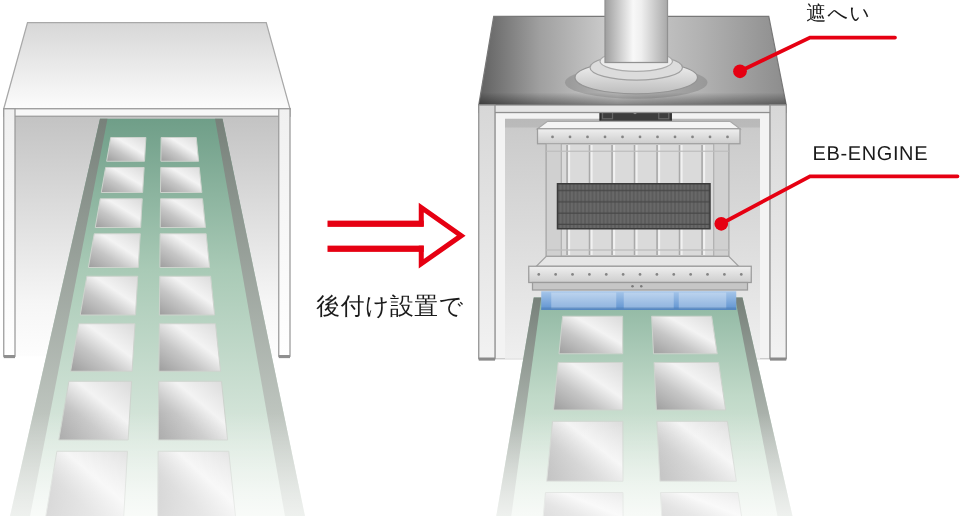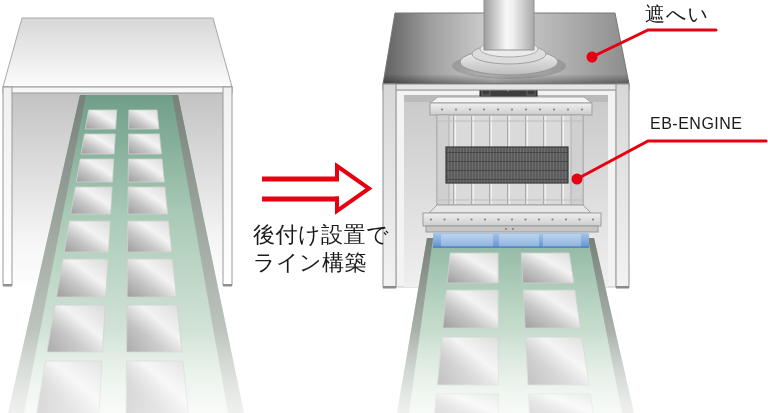--- a/index.html
+++ b/index.html
@@ -6,23 +6,23 @@
     --accent-red:#e60012;
     --text-color:#1a1a1a;
   }
   html,body{margin:0;padding:0;background:#fff;}
   .canvas{
     position:relative;width:768px;height:413px;background:#fff;overflow:hidden;
     font-family:"Liberation Sans", sans-serif;
   }
   .canvas svg{position:absolute;left:0;top:0;}
   .label{position:absolute;color:var(--text-color);white-space:nowrap;}
-  .label-shield{left:645px;top:1px;font-size:20px;letter-spacing:1px;text-align:center;}
+  .label-shield{left:645px;top:1px;font-size:16px;letter-spacing:1px;text-align:center;}
   .label-engine{left:650px;top:115px;font-size:16px;letter-spacing:0.5px;}
-  .caption{left:253px;top:221px;font-size:22px;line-height:28px;letter-spacing:0.5px;}
+  .caption{left:253px;top:232px;font-size:19px;line-height:28px;letter-spacing:0.5px;}
 </style>
 </head>
 <body>
 
 <div class="canvas">
 
 <svg width="768" height="413" viewBox="0 0 768 413">
   <defs>
     <linearGradient id="gradTopL" x1="0" y1="0" x2="0" y2="1">
       <stop offset="0" stop-color="#d7d7d7"></stop>
@@ -262,16 +262,15 @@
     <circle cx="592" cy="57" r="5.5" style="fill:var(--accent-red)"></circle>
     <path d="M577,179 L648,141 L766,141" fill="none" style="stroke:var(--accent-red)" stroke-width="3" stroke-linecap="round"></path>
     <circle cx="577" cy="179" r="5.5" style="fill:var(--accent-red)"></circle>
   </g>
 </svg>
 
 <div class="label label-shield">遮へい</div>
 <div class="label label-engine">EB-ENGINE</div>
 <div class="label caption">
   <div>後付け設置で</div>
-  <div>ライン構築</div>
 </div>
 
 </div>
 
 </body></html>

